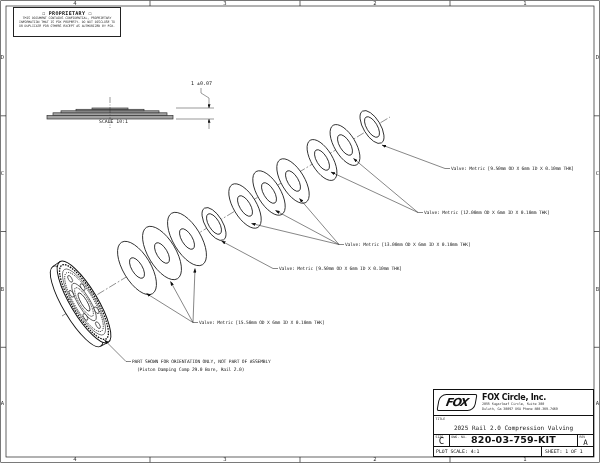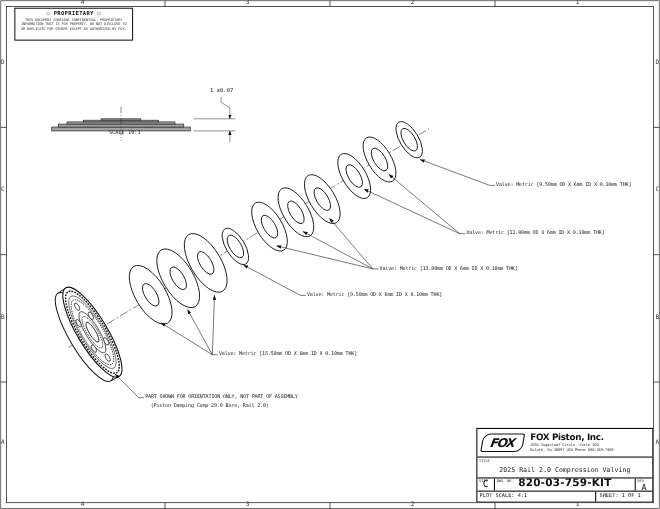--- a/index.html
+++ b/index.html
@@ -213,21 +213,21 @@
   <div class="abs zone" style="left:-1.5px;top:400px;">A</div>
   <div class="abs zone" style="left:593.5px;top:54px;">D</div>
   <div class="abs zone" style="left:593.5px;top:170px;">C</div>
   <div class="abs zone" style="left:593.5px;top:286px;">B</div>
   <div class="abs zone" style="left:593.5px;top:400px;">A</div>
 
   <div class="tblock">
     <div class="tb-row1">
       <div class="fox-logo">FOX</div>
       <div class="company-wrap">
-        <div class="company-name">FOX Piston, Inc.</div>
+        <div class="company-name">FOX Circle, Inc.</div>
         <div class="company-addr">2055 Sugarloaf Circle, Suite 300</div>
         <div class="company-addr">Duluth, Ga 30097 USA Phone 800-369-7469</div>
       </div>
     </div>
     <div class="tb-row2">
       <div class="tb-label">TITLE</div>
       <div class="tb-title">2025 Rail 2.0 Compression Valving</div>
     </div>
     <div class="tb-row3">
       <div class="tb-size">

